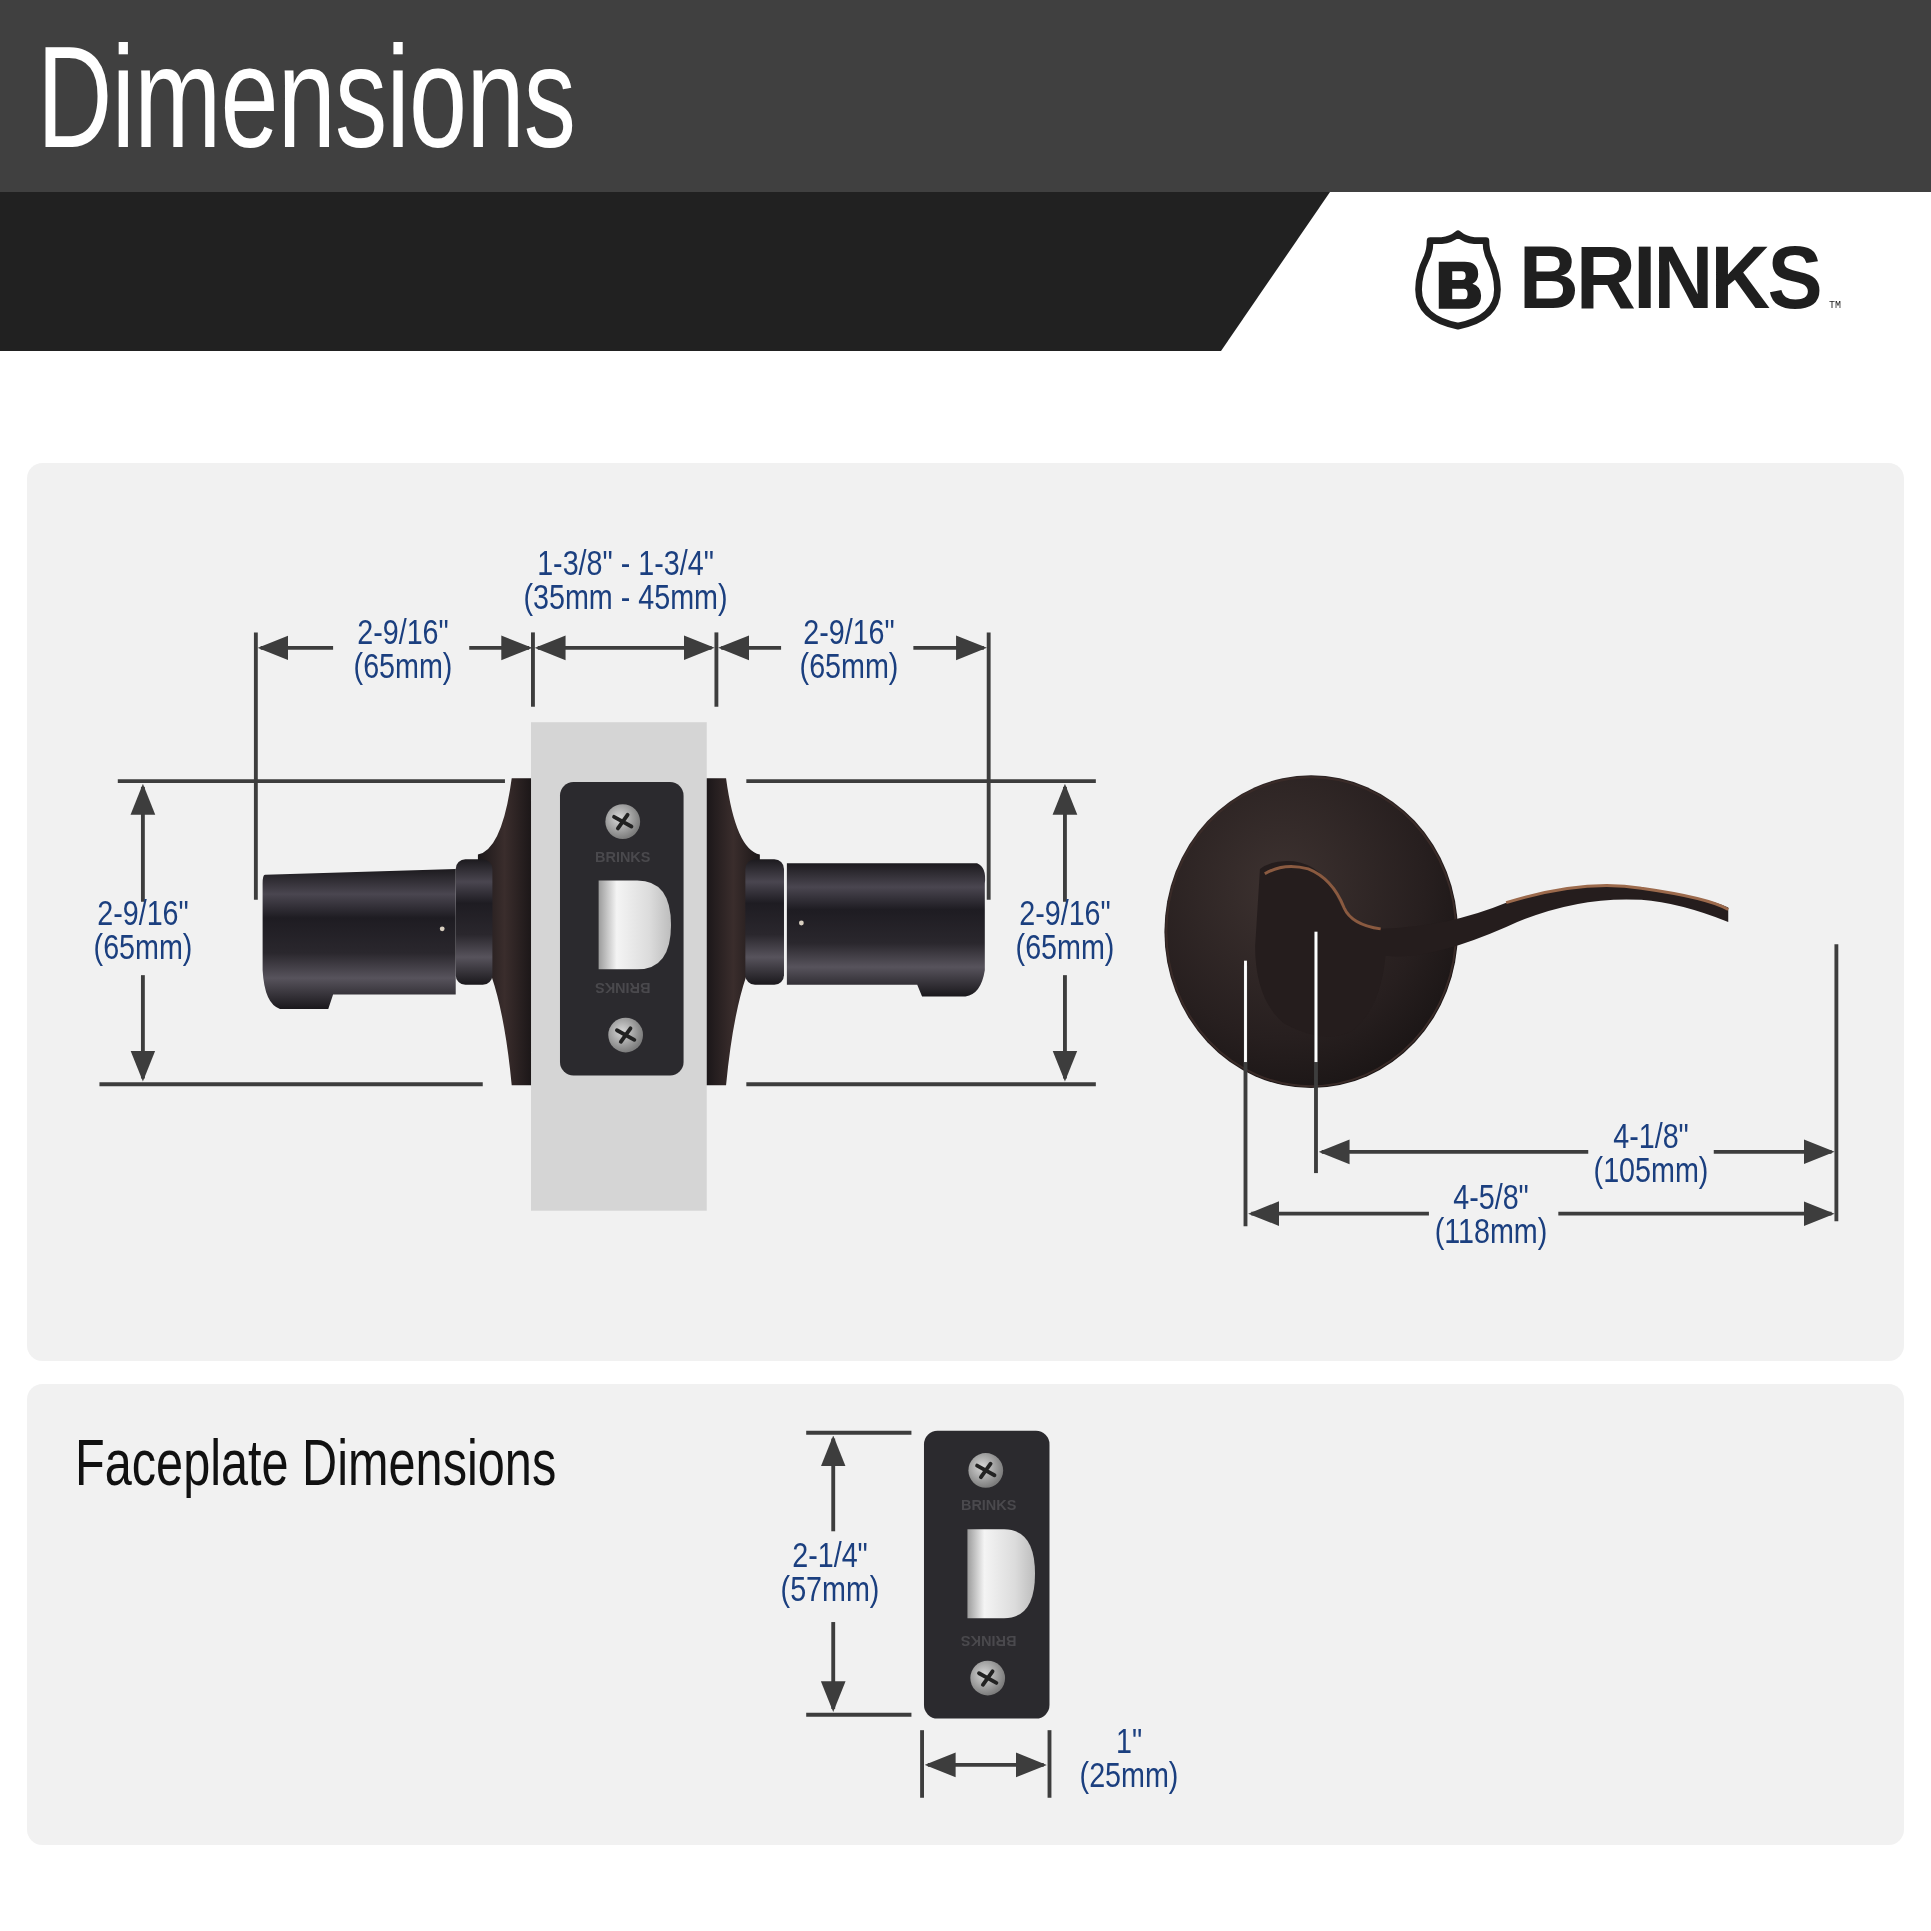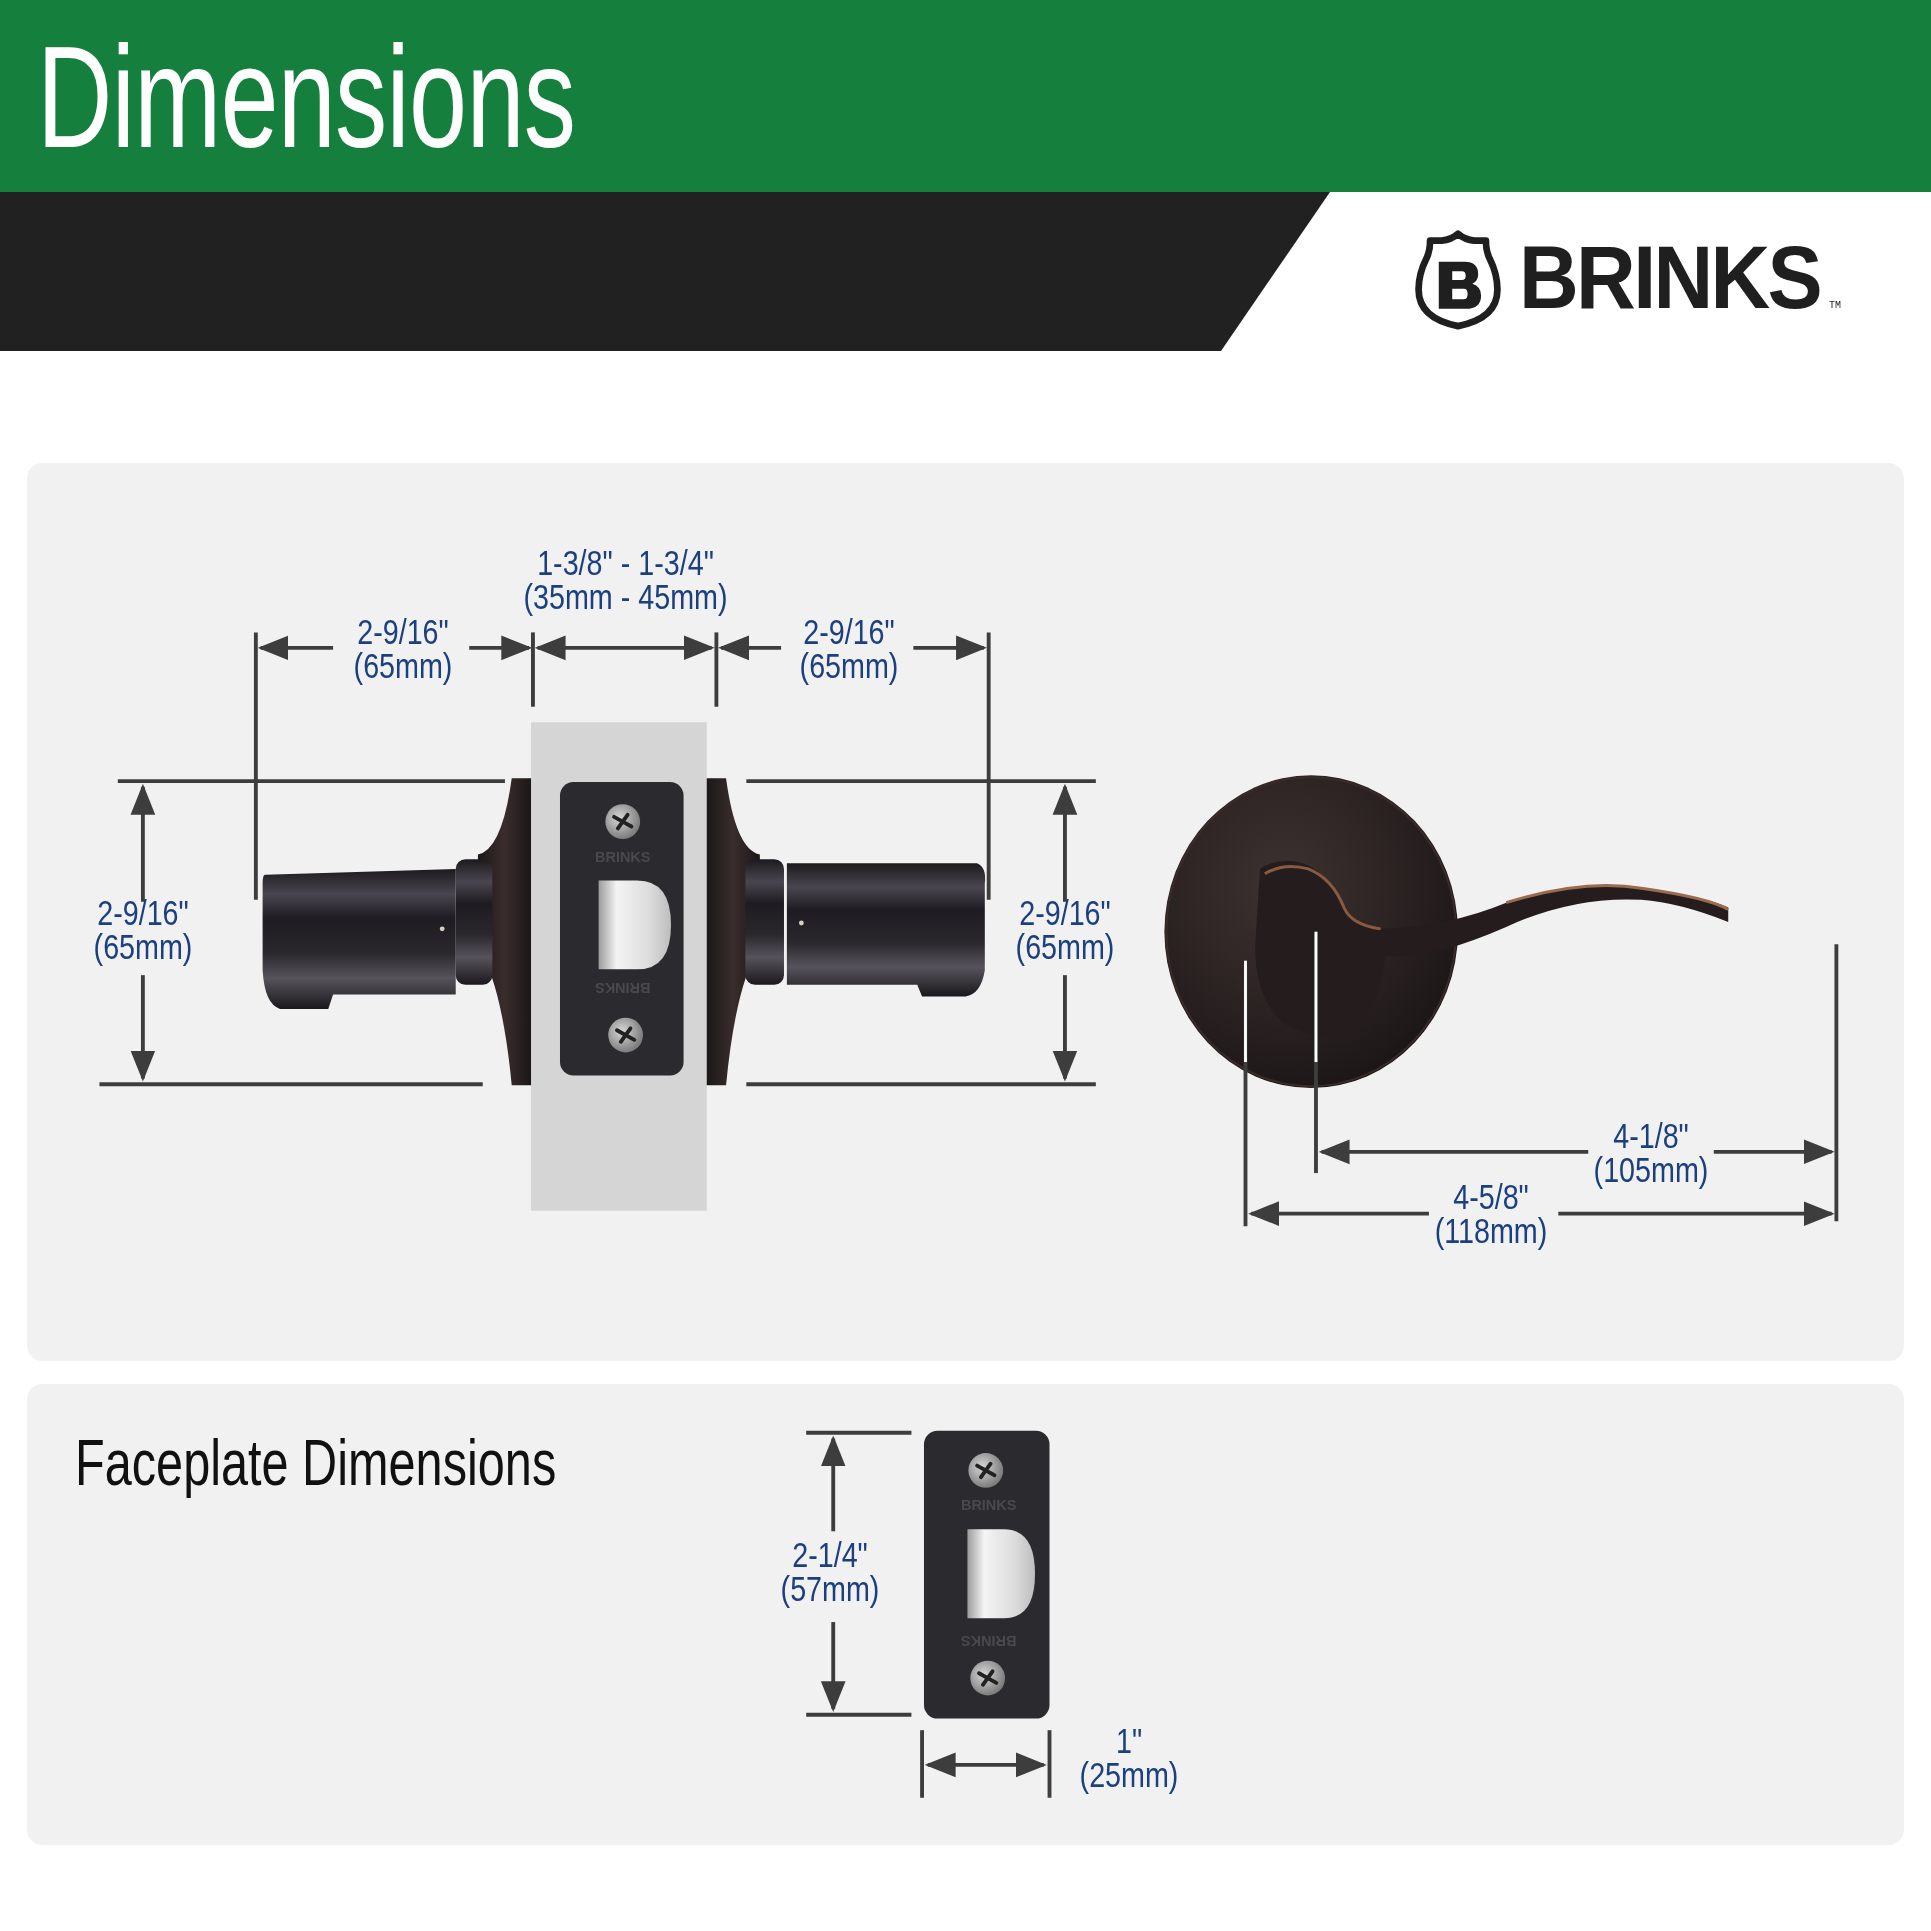--- a/index.html
+++ b/index.html
@@ -3,21 +3,21 @@
 <meta charset="utf-8">
 <style>
   html, body { margin: 0; padding: 0; }
   body {
     width: 1931px; height: 1931px; position: relative; overflow: hidden;
     background: #ffffff;
     font-family: "Liberation Sans", sans-serif;
   }
   .header-blue {
     position: absolute; left: 0; top: 0; width: 1931px; height: 192px;
-    background: #15803d;
+    background: #404040;
   }
   .page-title {
     position: absolute; left: 37px; top: 15.4px;
     color: #ffffff; font-size: 145px; line-height: 164px;
     transform: scaleX(0.72); transform-origin: left top;
     letter-spacing: -1px; white-space: nowrap;
   }
   .header-dark {
     position: absolute; left: 0; top: 192px; width: 1332px; height: 159px;
     background: #212121;

